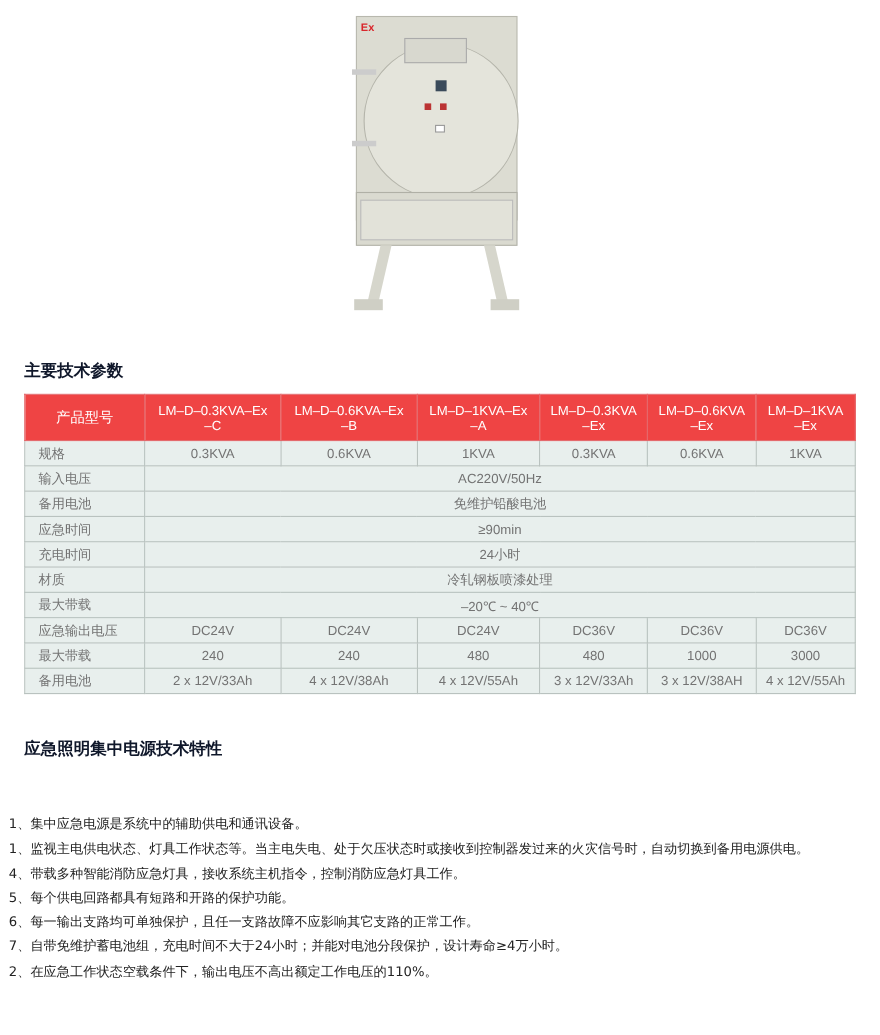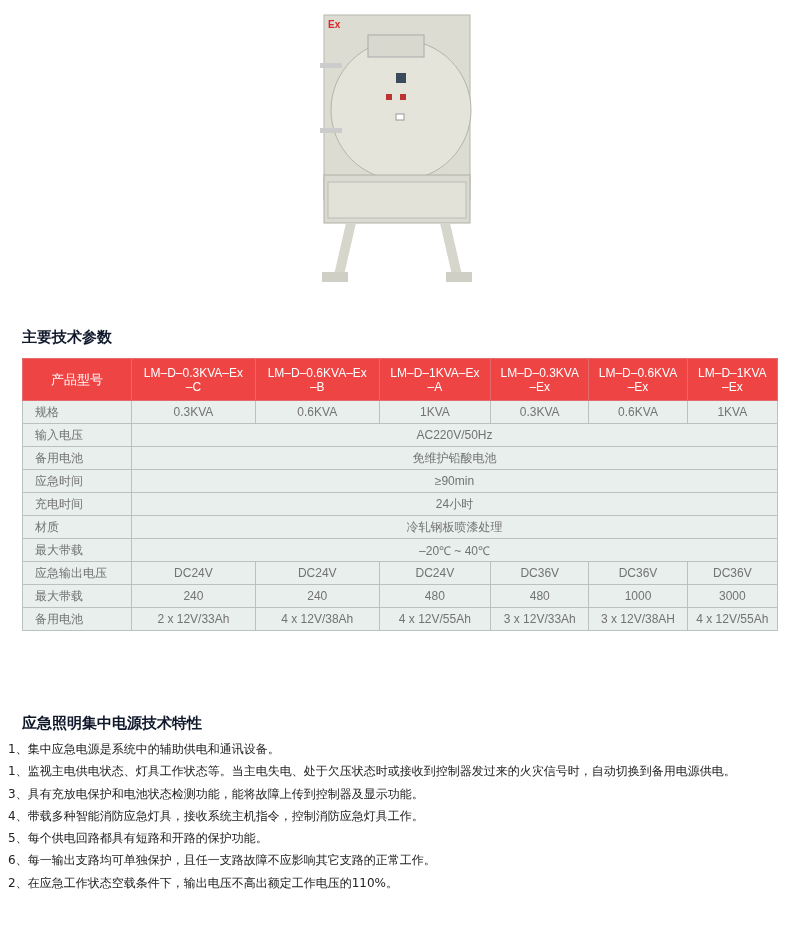--- a/index.html
+++ b/index.html
@@ -113,23 +113,23 @@
       <td>2 x 12V/33Ah</td>
       <td>4 x 12V/38Ah</td>
       <td>4 x 12V/55Ah</td>
       <td>3 x 12V/33Ah</td>
       <td>3 x 12V/38AH</td>
       <td>4 x 12V/55Ah</td>
     </tr>
   </tbody>
 </table>
 
-<div class="section-title" style="top:714px;">应急照明集中电源技术特性</div>
+<div class="section-title" style="top:671px;">应急照明集中电源技术特性</div>
 
 <div class="features">
   <div>1、集中应急电源是系统中的辅助供电和通讯设备。</div>
   <div>1、监视主电供电状态、灯具工作状态等。当主电失电、处于欠压状态时或接收到控制器发过来的火灾信号时，自动切换到备用电源供电。</div>
-  <div>3、具有充放电保护和电池状态检测功能，能将故障上传到控制器及显示功能。</div>
   <div>4、带载多种智能消防应急灯具，接收系统主机指令，控制消防应急灯具工作。</div>
   <div>5、每个供电回路都具有短路和开路的保护功能。</div>
   <div>6、每一输出支路均可单独保护，且任一支路故障不应影响其它支路的正常工作。</div>
+  <div>7、自带免维护蓄电池组，充电时间不大于24小时；并能对电池分段保护，设计寿命≥4万小时。</div>
   <div>2、在应急工作状态空载条件下，输出电压不高出额定工作电压的110%。</div>
 </div>
 
 </body></html>

